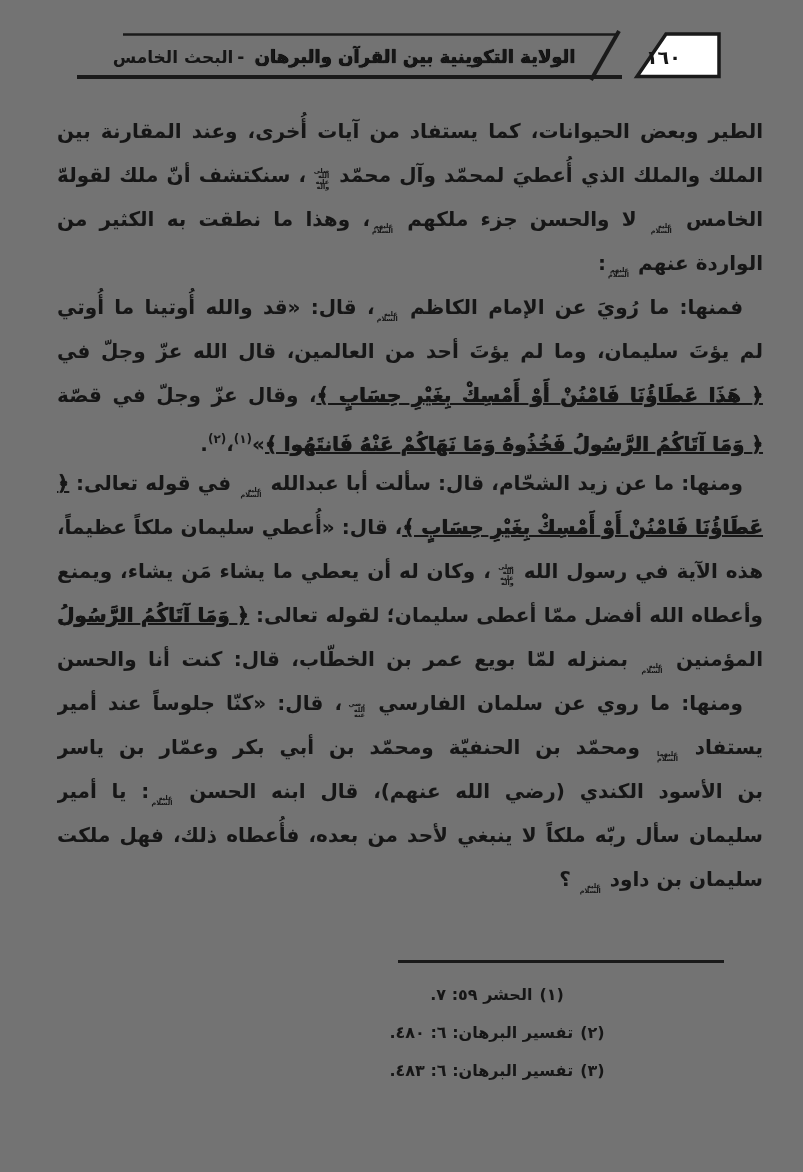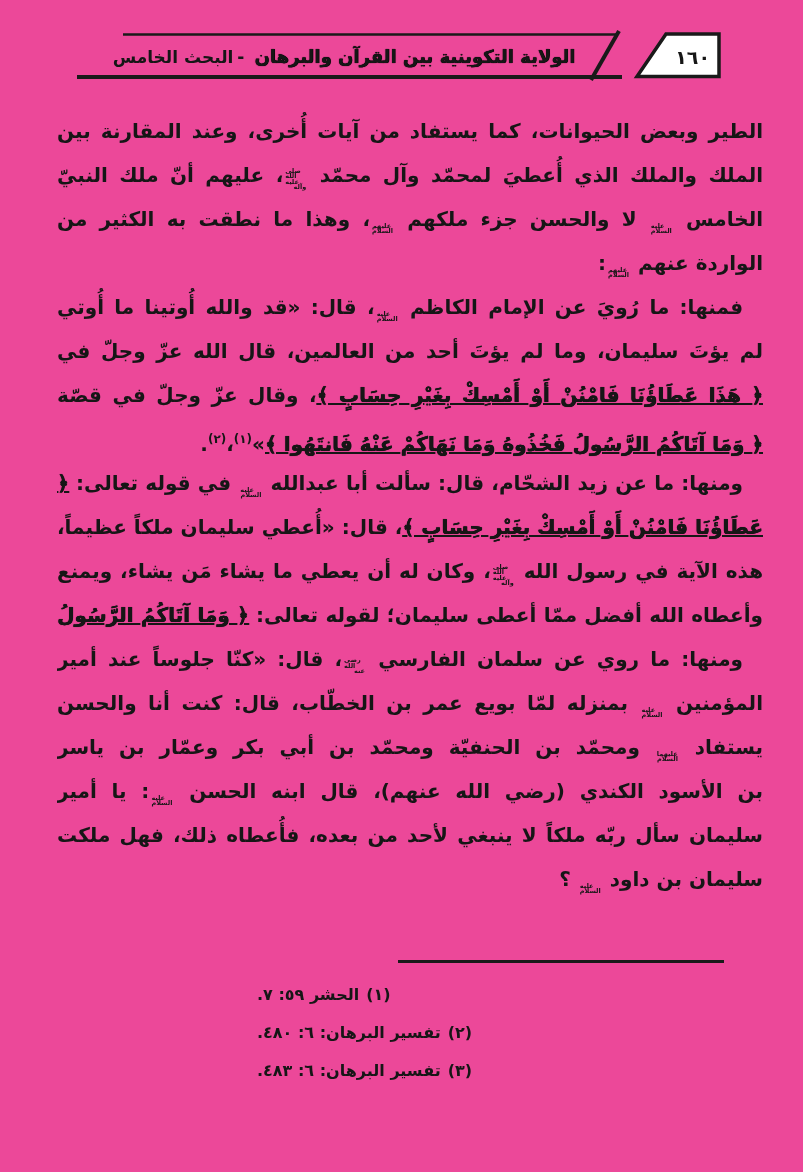--- a/index.html
+++ b/index.html
@@ -1,41 +1,41 @@
 <!DOCTYPE html>
 <html lang="ar" dir="rtl"><head>
 <meta charset="utf-8">
 <style>
   html,body{margin:0;padding:0;background:#e8e8e8;}
   .page{
     position:relative;
     width:803px;height:1172px;
     margin:0 auto;
-    background:#ec4899;
+    background:#737373;
     direction:rtl;
     font-family:"DejaVu Sans", sans-serif;
     color:#161616;
     overflow:hidden;
   }
   
   .hdr-svg{position:absolute;top:0;left:0;}
   .hdr-title{
     position:absolute;top:41px;left:98px;width:492px;height:32px;
     line-height:32px;text-align:center;direction:rtl;
     font-size:17px;font-weight:bold;white-space:nowrap;
   }
   .hdr-title .ornate{
     font-size:18px;letter-spacing:-0.5px;
     text-shadow:0 0 1px #000, .4px 0 0 #000;
     margin-left:6px;
   }
   .hdr-title .dash{margin:0 4px;font-weight:bold;}
   .page-num{
     position:absolute;top:40px;left:646px;width:64px;height:35px;
-    line-height:35px;text-align:right;
+    line-height:35px;text-align:left;
     font-size:19px;font-weight:bold;
   }
   
   .body{
     position:absolute;top:109px;right:40px;width:706px;
   }
   .line{
     font-size:20px;font-weight:bold;
     line-height:44px;height:44px;overflow:hidden;
     text-align:right;direction:rtl;
@@ -47,32 +47,32 @@
     font-weight:bold;
     text-shadow:0 0 .7px currentColor, .4px 0 0 currentColor;
     text-decoration:underline;
   }
   .fnref{
     font-size:12px;font-weight:bold;vertical-align:8px;letter-spacing:.5px;
   }
   .honorific{
     display:inline-block;width:21px;
     font-size:6.5px;line-height:5.4px;font-weight:bold;
-    text-align:left;vertical-align:-7px;margin:0 2px;
+    text-align:right;vertical-align:-7px;margin:0 2px;
     white-space:normal;
   }
   
   .fn-sep{
     position:absolute;top:960px;left:398px;width:326px;height:3px;
     background:#1a1a1a;
   }
   .footnotes{
     position:absolute;top:976px;right:66px;width:480px;
     font-size:16px;font-weight:bold;line-height:38px;
-    text-align:left;direction:rtl;
+    text-align:center;direction:rtl;
   }
   .fn-line .fn-marker{margin-left:7px;}
 </style>
 </head>
 <body>
 
 <div class="page">
 
   <header>
     <svg class="hdr-svg" width="803" height="100" viewBox="0 0 803 100">
@@ -82,33 +82,33 @@
       <polygon points="666,34 719,34 719,76.5 637,76.5" fill="#ffffff" stroke="#1a1a1a" stroke-width="3.5"></polygon>
     </svg>
     <div class="hdr-title">
       <span class="ornate">الولاية التكوينية بين القرآن والبرهان</span><span class="dash">-</span><span>البحث الخامس</span>
     </div>
     <div class="page-num">١٦٠</div>
   </header>
 
   <main class="body" id="body-lines">
       <div class="line just"><span class="run">الطير وبعض الحيوانات، كما يستفاد من آيات أُخرى، وعند المقارنة بين هـذا</span></div>
-      <div class="line just"><span class="run">الملك والملك الذي أُعطيَ لمحمّد وآل محمّد </span><span class="honorific">صلى الله عليه وآله</span><span class="run">، عليهم أنّ ملك النبيّ</span></div>
+      <div class="line just"><span class="run">الملك والملك الذي أُعطيَ لمحمّد وآل محمّد </span><span class="honorific">صلى الله عليه وآله</span><span class="run">، سنكتشف أنّ ملك لقولهّ</span></div>
       <div class="line just"><span class="run">الخامس </span><span class="honorific">عليه السلام</span><span class="run"> لا والحسن جزء ملكهم </span><span class="honorific">عليهم السلام</span><span class="run">، وهذا ما نطقت به الكثير من النـصوص</span></div>
       <div class="line"><span class="run">الواردة عنهم </span><span class="honorific">عليهم السلام</span><span class="run">:</span></div>
       <div class="line just indent"><span class="run">فمنها: ما رُويَ عن الإمام الكاظم </span><span class="honorific">عليه السلام</span><span class="run">، قال: «قد والله أُوتينا ما أُوتي سليمان وما</span></div>
       <div class="line just"><span class="run">لم يؤتَ سليمان، وما لم يؤتَ أحد من العالمين، قال الله عزّ وجلّ في قصّة سليمان:</span></div>
       <div class="line just"><span class="quran">﴿ هَذَا عَطَاؤُنَا فَامْنُنْ أَوْ أَمْسِكْ بِغَيْرِ حِسَابٍ ﴾</span><span class="run">، وقال عزّ وجلّ في قصّة محمّد </span></div>
       <div class="line"><span class="quran">﴿ وَمَا آتَاكُمُ الرَّسُولُ فَخُذُوهُ وَمَا نَهَاكُمْ عَنْهُ فَانتَهُوا ﴾</span><span class="run">»</span><span class="fnref">(١)</span><span class="run">،</span><span class="fnref">(٢)</span><span class="run">.</span></div>
       <div class="line just indent"><span class="run">ومنها: ما عن زيد الشحّام، قال: سألت أبا عبدالله </span><span class="honorific">عليه السلام</span><span class="run"> في قوله تعالى: </span><span class="quran">﴿ هَذَا</span></div>
       <div class="line just"><span class="quran">عَطَاؤُنَا فَامْنُنْ أَوْ أَمْسِكْ بِغَيْرِ حِسَابٍ ﴾</span><span class="run">، قال: «أُعطي سليمان ملكاً عظيماً، ثمّ جرت</span></div>
       <div class="line just"><span class="run">هذه الآية في رسول الله </span><span class="honorific">صلى الله عليه وآله</span><span class="run">، وكان له أن يعطي ما يشاء مَن يشاء، ويمنع مَن يشـاء،</span></div>
       <div class="line just"><span class="run">وأعطاه الله أفضل ممّا أعطى سليمان؛ لقوله تعالى: </span><span class="quran">﴿ وَمَا آتَاكُمُ الرَّسُولُ فَخُذُوهُ وَمَا</span></div>
+      <div class="line just"><span class="run">المؤمنين </span><span class="honorific">عليه السلام</span><span class="run"> بمنزله لمّا بويع عمر بن الخطّاب، قال: كنت أنا والحسن</span></div>
       <div class="line just indent"><span class="run">ومنها: ما روي عن سلمان الفارسي </span><span class="honorific">رضي الله عنه</span><span class="run">، قال: «كنّا جلوساً عند أمير</span></div>
-      <div class="line just"><span class="run">المؤمنين </span><span class="honorific">عليه السلام</span><span class="run"> بمنزله لمّا بويع عمر بن الخطّاب، قال: كنت أنا والحسن</span></div>
       <div class="line just"><span class="run">يستفاد </span><span class="honorific">عليهما السلام</span><span class="run"> ومحمّد بن الحنفيّة ومحمّد بن أبي بكر وعمّار بن ياسر والمقداد</span></div>
       <div class="line just"><span class="run">بن الأسود الكندي (رضي الله عنهم)، قال ابنه الحسن </span><span class="honorific">عليه السلام</span><span class="run">: يا أمير المؤمنين، إنّ</span></div>
       <div class="line just"><span class="run">سليمان سأل ربّه ملكاً لا ينبغي لأحد من بعده، فأُعطاه ذلك، فهل ملكت مـمّا ملك</span></div>
       <div class="line"><span class="run">سليمان بن داود </span><span class="honorific">عليه السلام</span><span class="run"> ؟</span></div>
     </main>
 
   <div class="fn-sep"></div>
   <div class="footnotes" id="footnotes">
       <div class="fn-line"><span class="fn-marker">(١)</span><span>الحشر ٥٩: ٧.</span></div>
       <div class="fn-line"><span class="fn-marker">(٢)</span><span>تفسير البرهان: ٦: ٤٨٠.</span></div>

